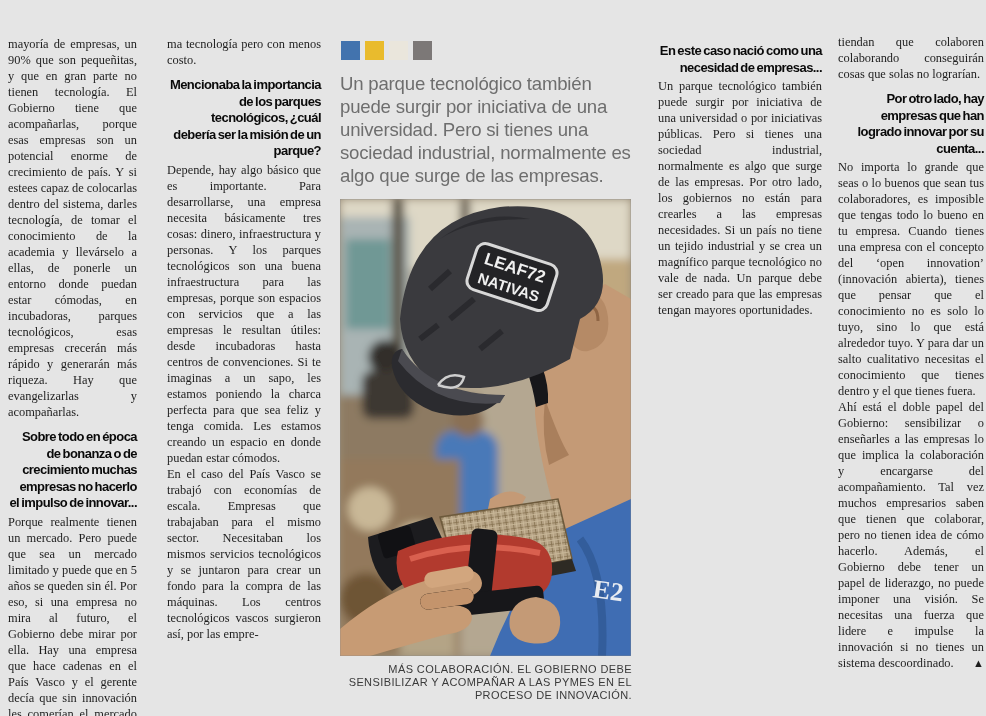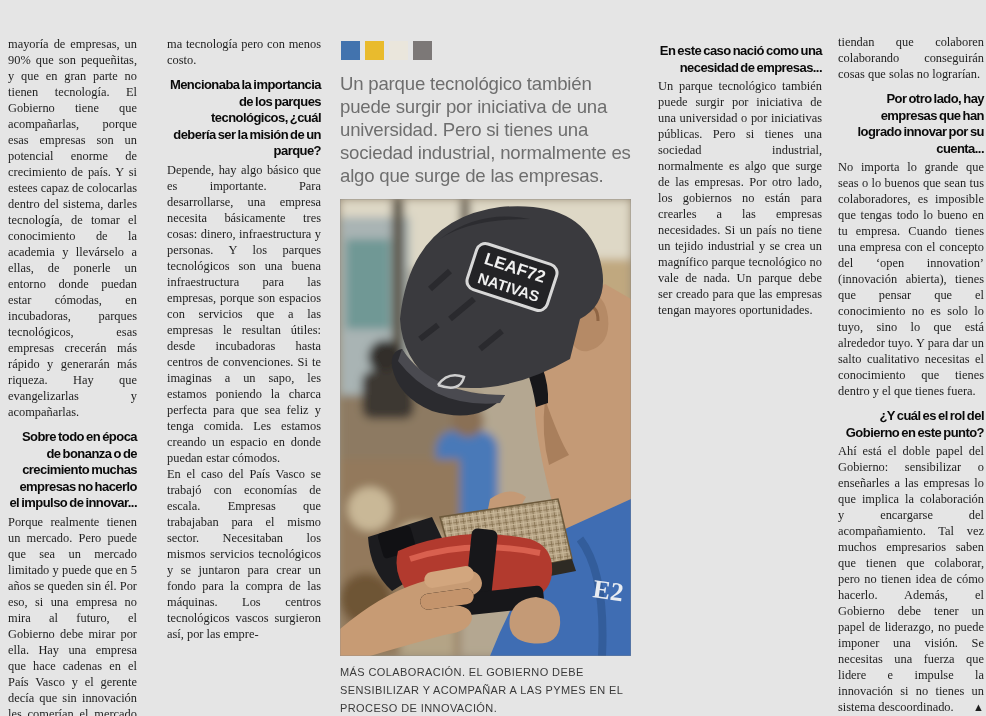--- a/index.html
+++ b/index.html
@@ -28,22 +28,22 @@
   .pullquote{
     font-family:"Liberation Sans","DejaVu Sans",sans-serif;font-weight:400;
     font-size:18.6px;line-height:23px;color:#6e6e6e;letter-spacing:-0.2px;
     margin:0 0 12px 0;text-align:left;
   }
   .photo{
     width:291px;height:457px;display:block;background:#9b8d77;
   }
   .caption{
     margin-top:7px;font-family:"Liberation Sans","DejaVu Sans",sans-serif;
-    font-size:11px;line-height:18px;letter-spacing:0.4px;color:#3a3a3a;
-    text-align:left;
+    font-size:11px;line-height:13px;letter-spacing:0.4px;color:#3a3a3a;
+    text-align:right;
   }
   .endmark{float:right;font-size:11px;color:#1d1d1d;line-height:16px;}
 </style>
 </head>
 <body>
 
 <div class="page">
 
   <div class="textcol" id="col-1">
       <p class="body">mayoría de empresas, un 90% que son pequeñitas, y que en gran parte no tienen tecnología. El Gobierno tiene que acompañarlas, porque esas empresas son un potencial enorme de crecimiento de país. Y si estees capaz de colocarlas dentro del sistema, darles tecnología, de tomar el conocimiento de la academia y llevárselo a ellas, de ponerle un entorno donde puedan estar cómodas, en incubadoras, parques tecnológicos, esas empresas crecerán más rápido y generarán más riqueza. Hay que evangelizarlas y acompañarlas.</p>
@@ -57,21 +57,20 @@
       <p class="body">En el caso del País Vasco se trabajó con economías de escala. Empresas que trabajaban para el mismo sector. Necesitaban los mismos servicios tecnológicos y se juntaron para crear un fondo para la compra de las máquinas. Los centros tecnológicos vascos surgieron así, por las empre-</p>
     </div>
   <div class="textcol" id="col-4">
       <h3 class="question">En este caso nació como una necesidad de empresas...</h3>
       <p class="body">Un parque tecnológico también puede surgir por iniciativa de una universidad o por iniciativas públicas. Pero si tienes una sociedad industrial, normalmente es algo que surge de las empresas. Por otro lado, los gobiernos no están para crearles a las empresas necesidades. Si un país no tiene un tejido industrial y se crea un magnífico parque tecnológico no vale de nada. Un parque debe ser creado para que las empresas tengan mayores oportunidades.</p>
     </div>
   <div class="textcol" id="col-5">
       <p class="body">tiendan que colaboren colaborando conseguirán cosas que solas no lograrían.</p>
       <h3 class="question">Por otro lado, hay empresas que han logrado innovar por su cuenta...</h3>
       <p class="body">No importa lo grande que seas o lo buenos que sean tus colaboradores, es imposible que tengas todo lo bueno en tu empresa. Cuando tienes una empresa con el concepto del ‘open innovation’ (innovación abierta), tienes que pensar que el conocimiento no es solo lo tuyo, sino lo que está alrededor tuyo. Y para dar un salto cualitativo necesitas el conocimiento que tienes dentro y el que tienes fuera.</p>
-      <h3 class="question">¿Y cuál es el rol del Gobierno en este punto?</h3>
       <p class="body">Ahí está el doble papel del Gobierno: sensibilizar o enseñarles a las empresas lo que implica la colaboración y encargarse del acompañamiento. Tal vez muchos empresarios saben que tienen que colaborar, pero no tienen idea de cómo hacerlo. Además, el Gobierno debe tener un papel de liderazgo, no puede imponer una visión. Se necesitas una fuerza que lidere e impulse la innovación si no tienes un sistema descoordinado.<span class="endmark"> ▲</span></p>
     </div>
 
   <div class="feature">
     <div class="squares">
         <div class="sq" style="background: rgb(66, 115, 174);"></div>
         <div class="sq" style="background: rgb(233, 187, 45);"></div>
         <div class="sq" style="background: rgb(234, 230, 220);"></div>
         <div class="sq" style="background: rgb(124, 120, 119);"></div>
       </div>

